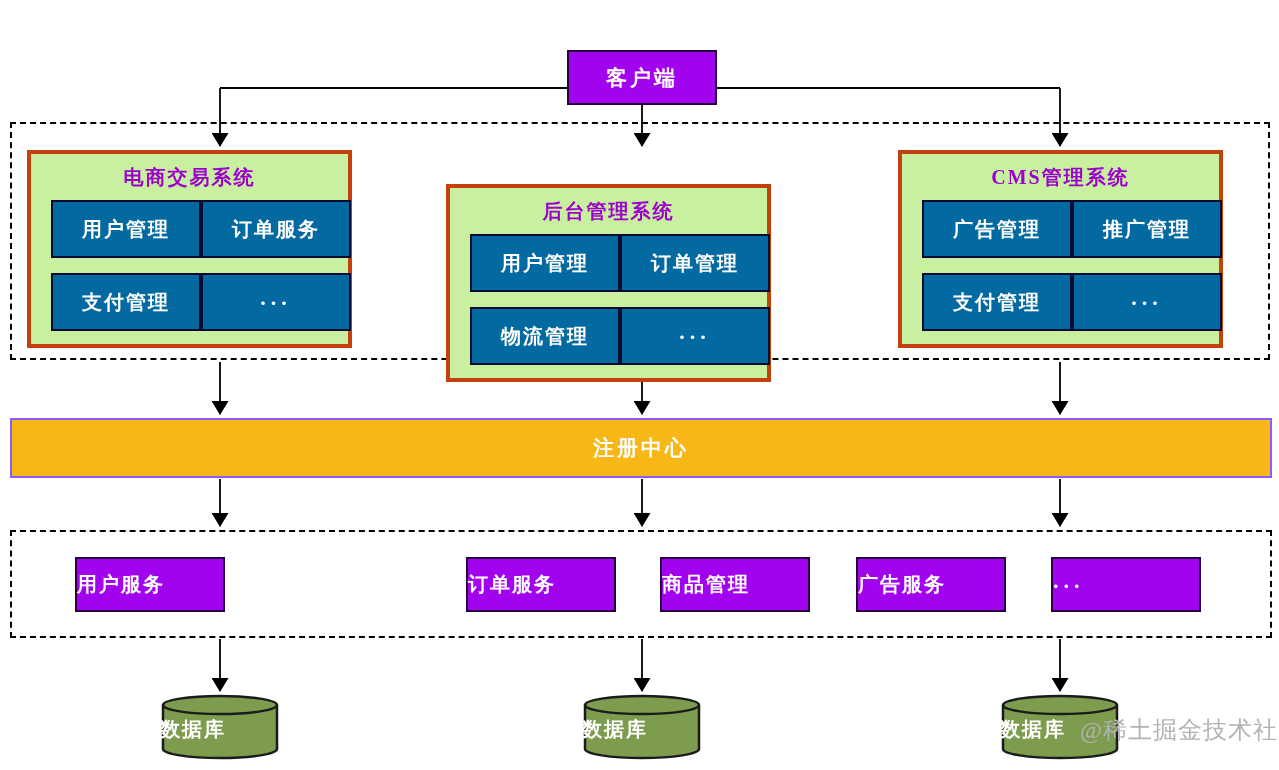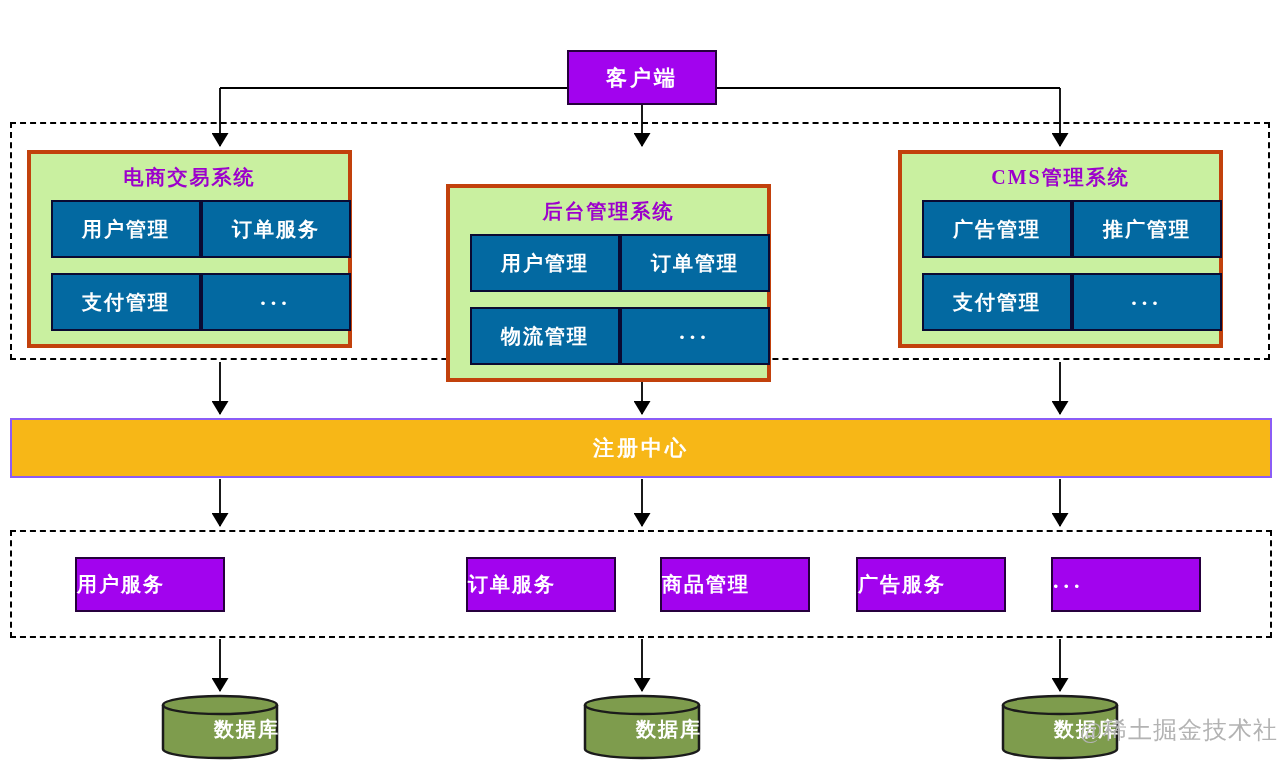--- a/index.html
+++ b/index.html
@@ -73,21 +73,21 @@
 
   .ellipsis-label{letter-spacing:5px;font-size:22px;padding-bottom:8px;}
 
   
   .cylinder{
     top:694px;width:120px;height:68px;
   }
   .cylinder svg{position:absolute;left:0;top:0;}
   .cylinder .db-label{
     position:absolute;left:0;top:22px;width:100%;
-    text-align:right;
+    text-align:left;
     color:#ffffff;font-size:20px;font-weight:bold;letter-spacing:2px;
   }
 
   
   #connectors{position:absolute;left:0;top:0;pointer-events:none;}
 
   
   .watermark{
     left:1080px;top:714px;width:199px;
     color:#b3b3b3;font-size:24px;letter-spacing:1px;

